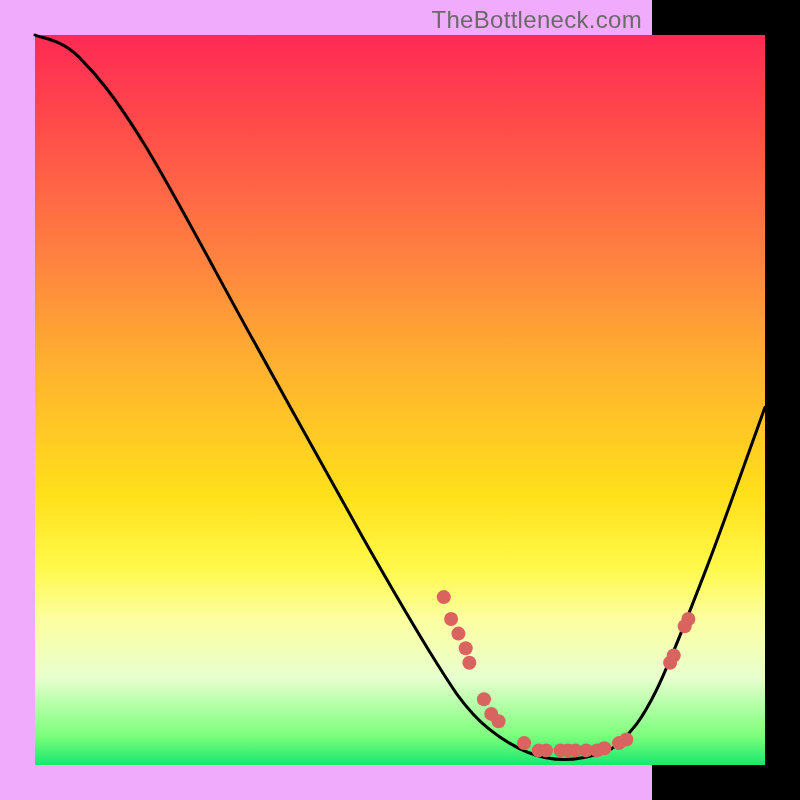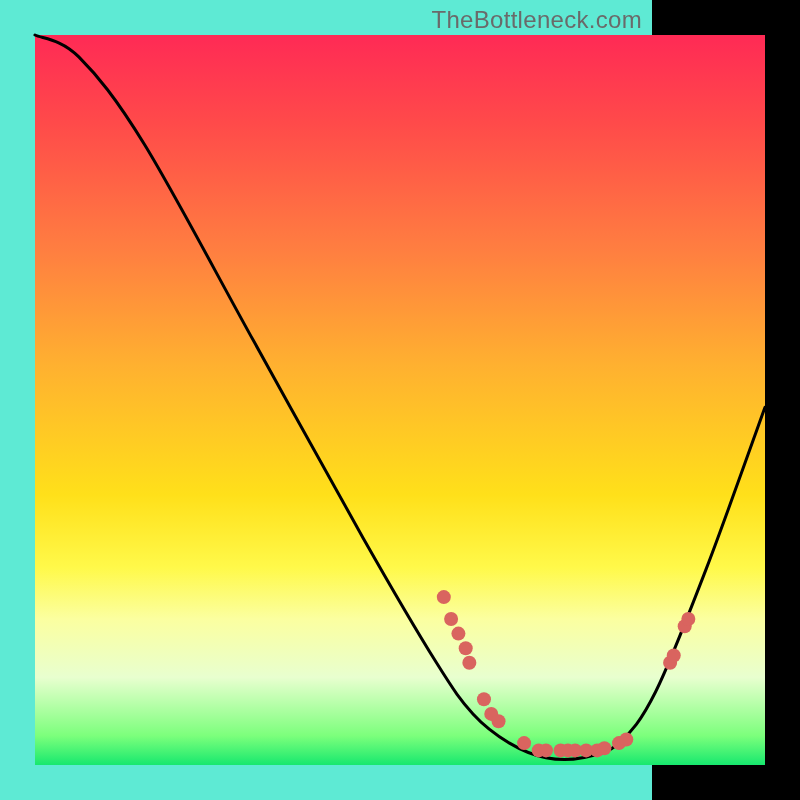--- a/index.html
+++ b/index.html
@@ -10,21 +10,21 @@
     background: #000;
     overflow: hidden;
     font-family: Arial, Helvetica, sans-serif;
   }
   .frame {
     position: absolute;
     left: 0;
     top: 0;
     width: 652px;
     height: 800px;
-    background: #5eead4;
+    background: #f0abfc;
   }
   .plot-area {
     position: absolute;
     left: 35px;
     top: 35px;
     width: 730px;
     height: 730px;
     background: linear-gradient(to bottom,
       #ff2a55 0%,
       #ff4a4a 12%,

